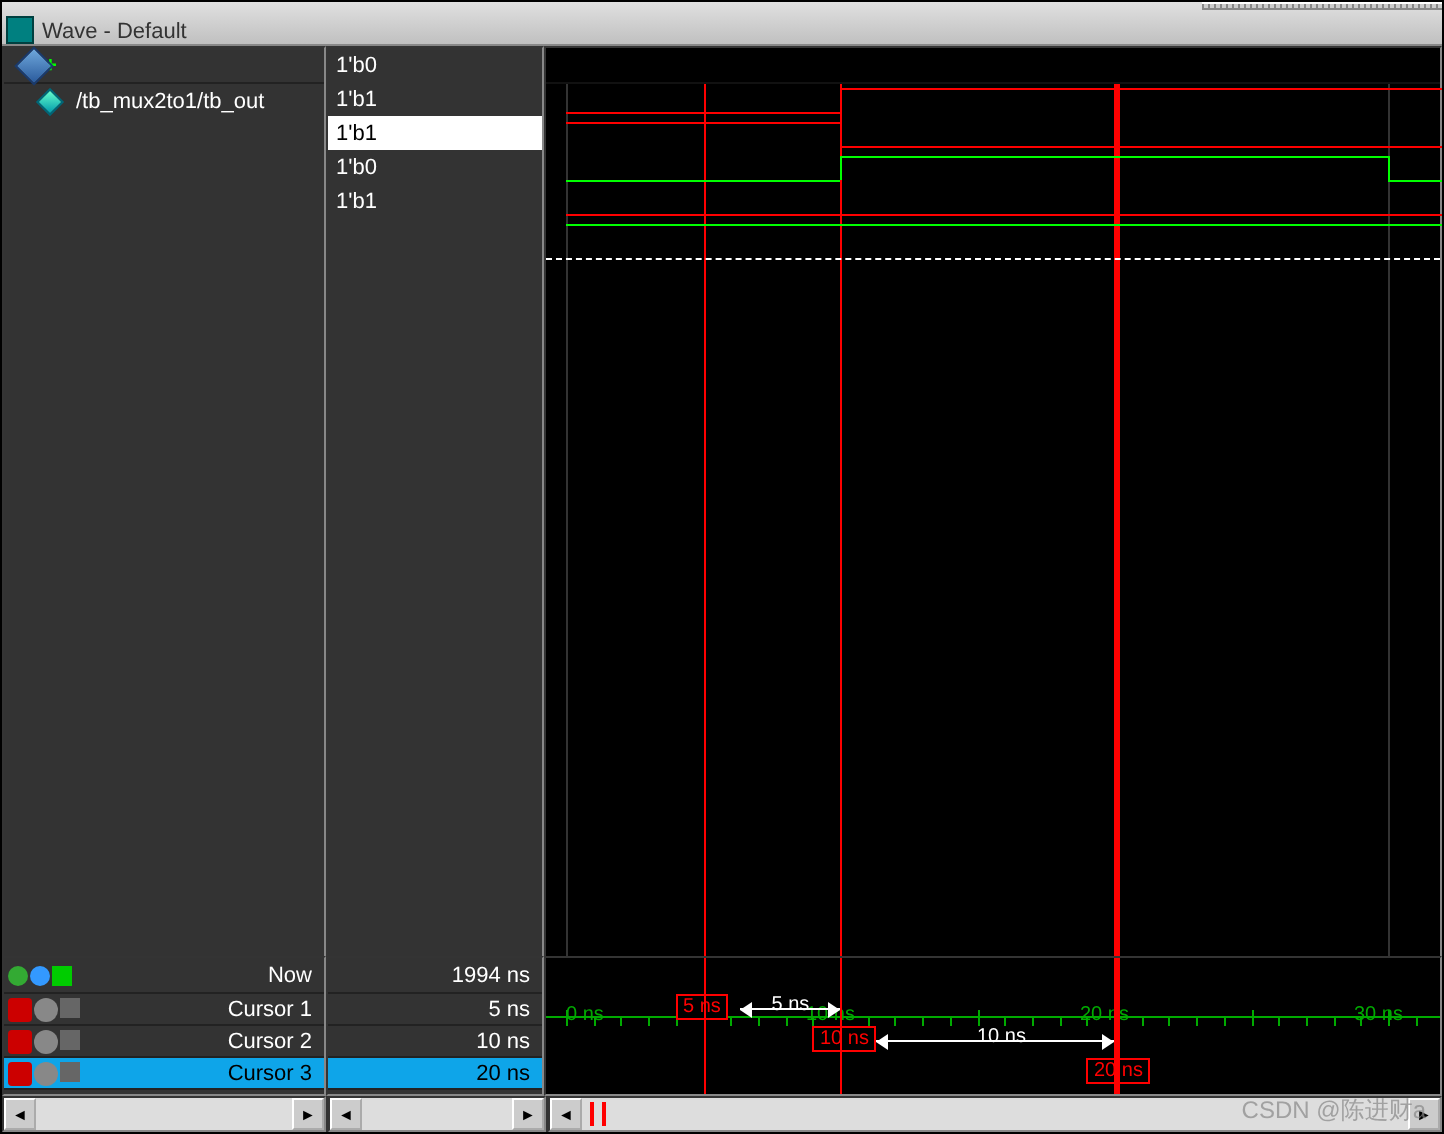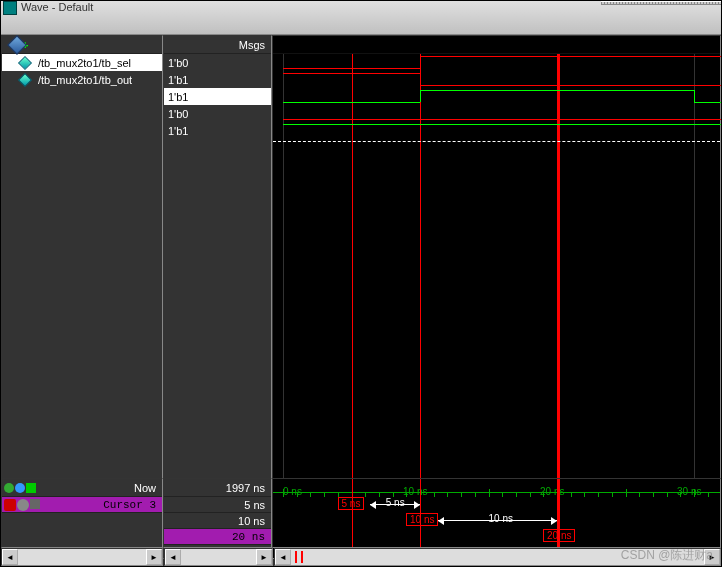--- a/index.html
+++ b/index.html
@@ -1,17 +1,17 @@
 <!DOCTYPE html>
 <html><head>
 <meta charset="utf-8">
 <style>
   * { box-sizing: border-box; margin: 0; padding: 0; }
   body { font-family: Tahoma, sans-serif; font-size: 11px; background: #333; overflow: hidden; width: 722px; height: 567px; position: relative; border: 1px solid #000; }
-  .titlebar { height: 34px; background: linear-gradient(#e0e0e0, #c0c0c0); display: flex; align-items: flex-start; padding: 0 2px; border-bottom: 1px solid #888; }
+  .titlebar { height: 22px; background: linear-gradient(#e0e0e0, #c0c0c0); display: flex; align-items: flex-end; padding: 0 2px; border-bottom: 1px solid #888; }
   .titlebar .icon { width: 14px; height: 14px; background: #008080; border: 1px solid #004040; margin-right: 4px; }
   .titlebar .title { color: #333; }
   .grip { height: 4px; background: repeating-linear-gradient(90deg, #888 0 1px, #ccc 1px 3px); border-top:1px solid #fff; border-bottom:1px solid #888; position:absolute; top:0; right:0; width:120px; }
 
   .main { display: flex; height: 524px; position: relative; }
 
   .col { border: 1px inset #888; display: flex; flex-direction: column; }
   .names-col { width: 162px; background: #333; }
   .vals-col  { width: 109px; background: #333; }
   .wave-col  { flex: 1; background: #000; position: relative; }
@@ -30,39 +30,39 @@
 
   .footer { position:absolute; bottom:18px; left:0; right:0; height:70px; display:flex; }
   .foot-col1 { width:162px; background:#333; border:1px inset #888; }
   .foot-col2 { width:109px; background:#333; border:1px inset #888; }
   .foot-col3 { flex:1; background:#000; border:1px inset #888; position:relative; }
 
   .foot-row { height:16px; display:flex; align-items:center; color:#fff; border-bottom:1px solid #222; }
   .foot-row.now { height:18px; }
   .foot-row .icons { display:flex; gap:1px; padding-left:2px; }
   .foot-row .lbl { margin-left:auto; padding-right:6px; }
-  .foot-row.sel { background:#a21caf; color:#000;font-family:Liberation Mono, monospace; }
+  .foot-row.sel { background:#0ea5e9; color:#000; }
   .lock { width:12px; height:12px; background:#c00; border-radius:2px; }
   .gear { width:12px; height:12px; background:#888; border-radius:50%; }
 
   .scrollbar-h { position:absolute; bottom:0; height:18px; background:#ddd; border:1px inset #888; display:flex; align-items:center; }
   .sb1 { left:0; width:162px; }
   .sb2 { left:163px; width:109px; }
   .sb3 { left:273px; right:0; }
   .sb-btn { width:16px; height:16px; background:#ccc; border:1px outset #fff; display:flex; align-items:center; justify-content:center; font-size:8px; }
   .sb-track { flex:1; background:#e8e8e8; }
 
   .wave-area { position:absolute; top:18px; left:0; right:0; bottom:0; background:#000; }
   .grid-v { position:absolute; top:0; bottom:0; width:1px; background:#333; }
   .wave-line { position:absolute; height:1px; }
   .wave-vert { position:absolute; width:1px; }
   .cursor-line { position:absolute; top:0; bottom:0; width:2px; background:#f00; }
   .dashed { position:absolute; left:0; right:0; height:0; border-top:1px dashed #fff; }
 
-  .ruler { position:absolute; top:0; left:0; right:0; height:18px; background:#000; }
+  .ruler { position:absolute; top:16px; left:0; right:0; height:18px; background:#000; }
   .ruler-tick { position:absolute; bottom:0; width:1px; height:4px; background:#0a0; }
   .ruler-lbl { position:absolute; bottom:0; color:#0a0; font-size:10px; }
   .ruler-line { position:absolute; left:0; right:0; height:1px; background:#0a0; bottom:4px; }
 
   .cursor-marker { position:absolute; background:#000; border:1px solid; padding:0 3px; font-size:10px; }
   .arrow-seg { position:absolute; height:1px; background:#fff; }
   .arrow-seg::before,.arrow-seg::after { content:''; position:absolute; top:-3px; width:0; height:0; border-top:4px solid transparent; border-bottom:4px solid transparent; }
   .arrow-seg::before{ left:0; border-right:6px solid #fff; }
   .arrow-seg::after{ right:0; border-left:6px solid #fff; }
 
@@ -79,35 +79,28 @@
 </div>
 
 <div class="main">
 
   <div class="col names-col">
     <div class="hdr names">
       <div class="diamond"></div>
         <span class="plus">+</span>
     </div>
     <div class="sig-list" id="sig-names">
-        <div class="sig-row sel">
-          <div class="di"></div>
-          <span>/tb_mux2to1/tb_sel</span>
-        </div>
         <div class="sig-row">
           <div class="di"></div>
           <span>/tb_mux2to1/tb_out</span>
         </div>
       </div>
   </div>
 
   <div class="col vals-col">
-    <div class="hdr">
-        <span>Msgs</span>
-      </div>
     <div class="sig-list" id="sig-vals">
         <div class="val-row">1'b0</div>
         <div class="val-row">1'b1</div>
         <div class="val-row sel">1'b1</div>
         <div class="val-row">1'b0</div>
         <div class="val-row">1'b1</div>
       </div>
   </div>
 
   <div class="col wave-col">
@@ -143,33 +136,49 @@
   <div class="foot-col1">
     <div class="foot-row now">
       <div class="icons">
           <div style="width:10px;height:10px;background:#3a3;border-radius:50%"></div>
           <div style="width:10px;height:10px;background:#39f;border-radius:50%"></div>
           <div style="width:10px;height:10px;background:#0c0"></div>
         </div>
       <span class="lbl">Now</span>
     </div>
     <div id="cur-labels">
+        <div class="foot-row">
+          <div class="icons">
+            <div class="lock"></div>
+            <div class="gear"></div>
+            <div style="width:10px;height:10px;background:#666"></div>
+          </div>
+          <span class="lbl">Cursor 1</span>
+        </div>
+        <div class="foot-row">
+          <div class="icons">
+            <div class="lock"></div>
+            <div class="gear"></div>
+            <div style="width:10px;height:10px;background:#666"></div>
+          </div>
+          <span class="lbl">Cursor 2</span>
+        </div>
         <div class="foot-row sel">
           <div class="icons">
             <div class="lock"></div>
             <div class="gear"></div>
             <div style="width:10px;height:10px;background:#666"></div>
           </div>
           <span class="lbl">Cursor 3</span>
         </div>
       </div>
   </div>
   <div class="foot-col2">
     <div class="foot-row now">
-        <span class="lbl">1997 ns</span>
+        <span class="lbl">1994 ns</span>
       </div>
     <div id="cur-values">
         <div class="foot-row">
           <span class="lbl">5 ns</span>
         </div>
         <div class="foot-row">
           <span class="lbl">10 ns</span>
         </div>
         <div class="foot-row sel">
           <span class="lbl">20 ns</span>

